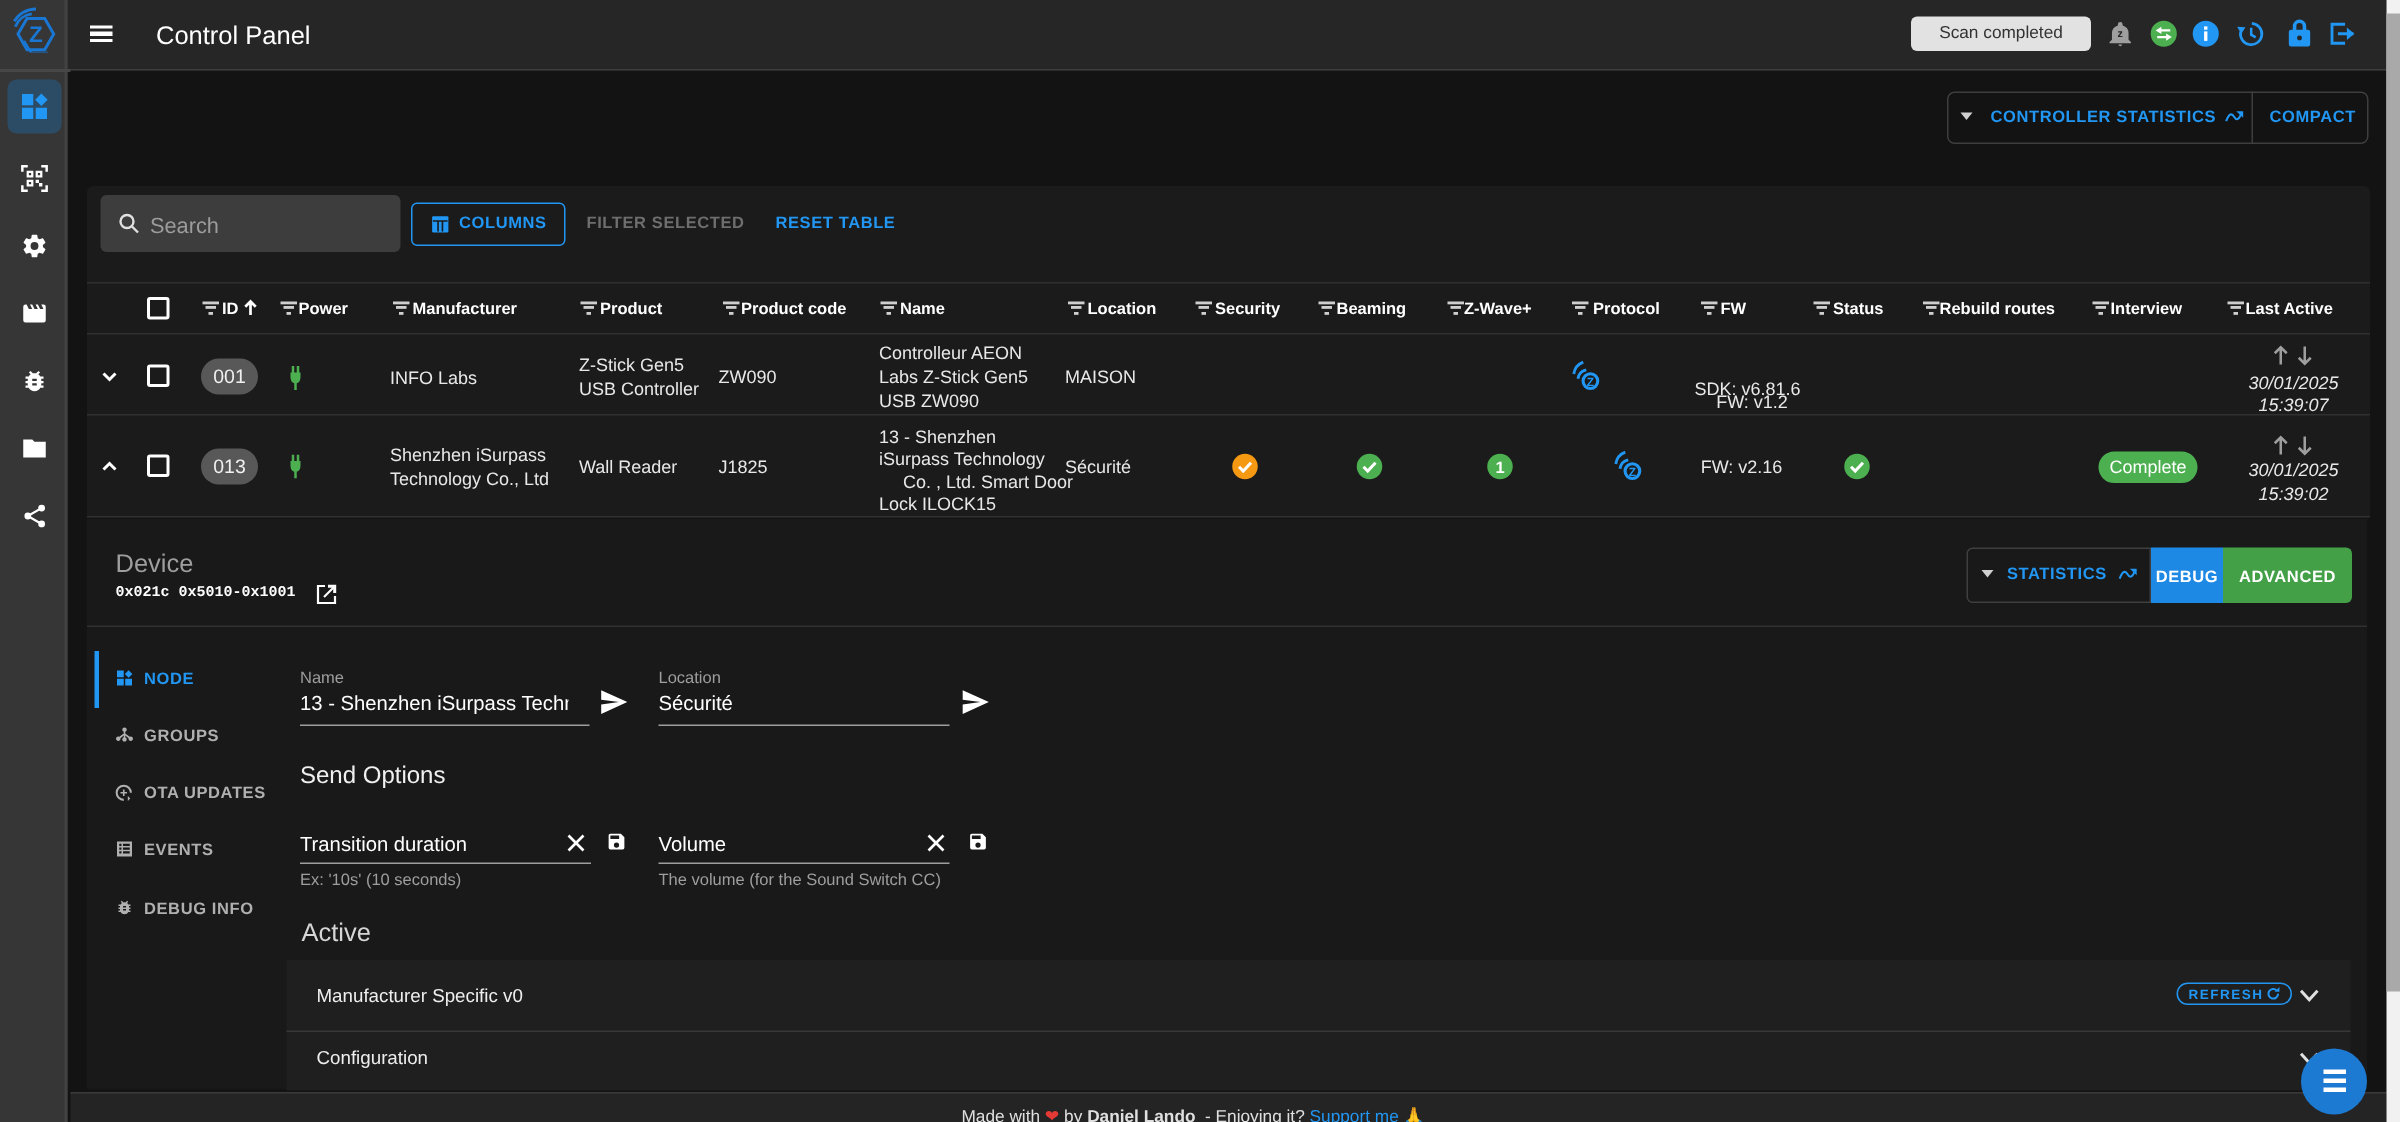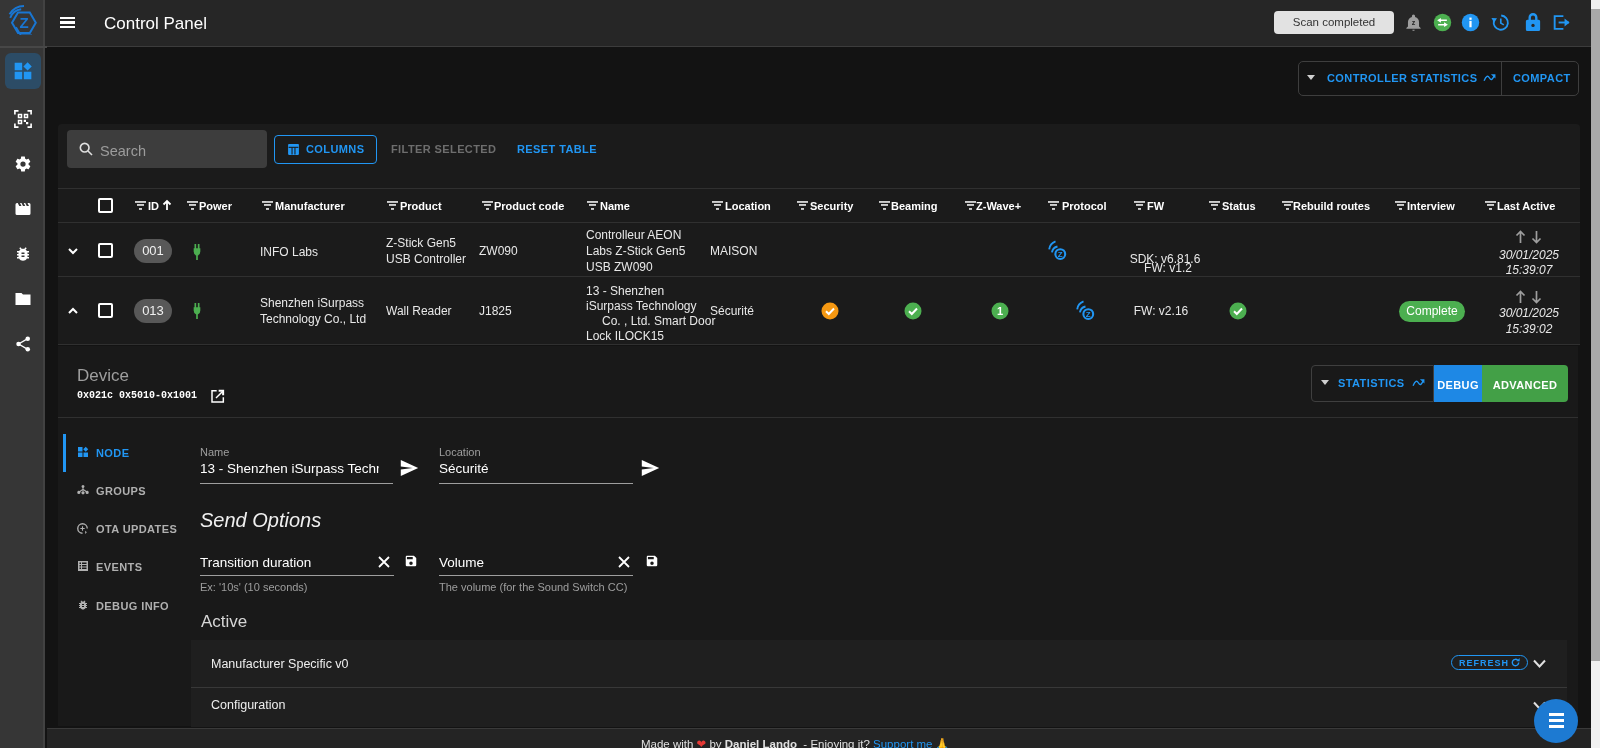--- a/index.html
+++ b/index.html
@@ -306,21 +306,21 @@
   <svg class="abs" style="left:400px;top:460px;" width="19" height="16" viewBox="0 0 24 20">
       <path fill="#fff" d="M1 0 L23 10 L1 20 L1 12 L16 10 L1 8 z"></path>
     </svg>
   <div class="abs" style="left:439px;top:446px;font-size:11px;color:#9e9e9e;">Location</div>
   <div class="abs" style="left:439px;top:461px;font-size:13.5px;color:#fff;">Sécurité</div>
   <div class="abs" style="left:439px;top:483px;width:194px;height:1px;background:#9e9e9e;"></div>
   <svg class="abs" style="left:641px;top:460px;" width="19" height="16" viewBox="0 0 24 20">
       <path fill="#fff" d="M1 0 L23 10 L1 20 L1 12 L16 10 L1 8 z"></path>
     </svg>
 
-  <div class="abs" style="left:200px;top:509px;font-size:20px;color:#f0f0f0;font-style:italic;">Send Options</div>
+  <div class="abs" style="left:200px;top:509px;font-size:16px;color:#f0f0f0;">Send Options</div>
 
   <div class="abs" style="left:200px;top:555px;font-size:13.5px;color:#fff;">Transition duration</div>
   <svg class="abs" style="left:377px;top:555px;" width="14" height="14" viewBox="0 0 14 14">
       <path d="M2 2 L12 12 M12 2 L2 12" stroke="#fff" stroke-width="1.8"></path>
     </svg>
   <svg class="abs" style="left:404px;top:554px;" width="14" height="14" viewBox="0 0 24 24">
       <path fill="#fff" fill-rule="evenodd" d="M15,9H5V5H15M12,19A3,3 0 0,1 9,16A3,3 0 0,1 12,13A3,3 0 0,1 15,16A3,3 0 0,1 12,19M17,3H5C3.89,3 3,3.9 3,5V19A2,2 0 0,0 5,21H19A2,2 0 0,0 21,19V7L17,3Z"></path>
     </svg>
   <div class="abs" style="left:200px;top:575px;width:194px;height:1px;background:#9e9e9e;"></div>
   <div class="abs" style="left:200px;top:581px;font-size:11px;color:#9e9e9e;">Ex: '10s' (10 seconds)</div>

